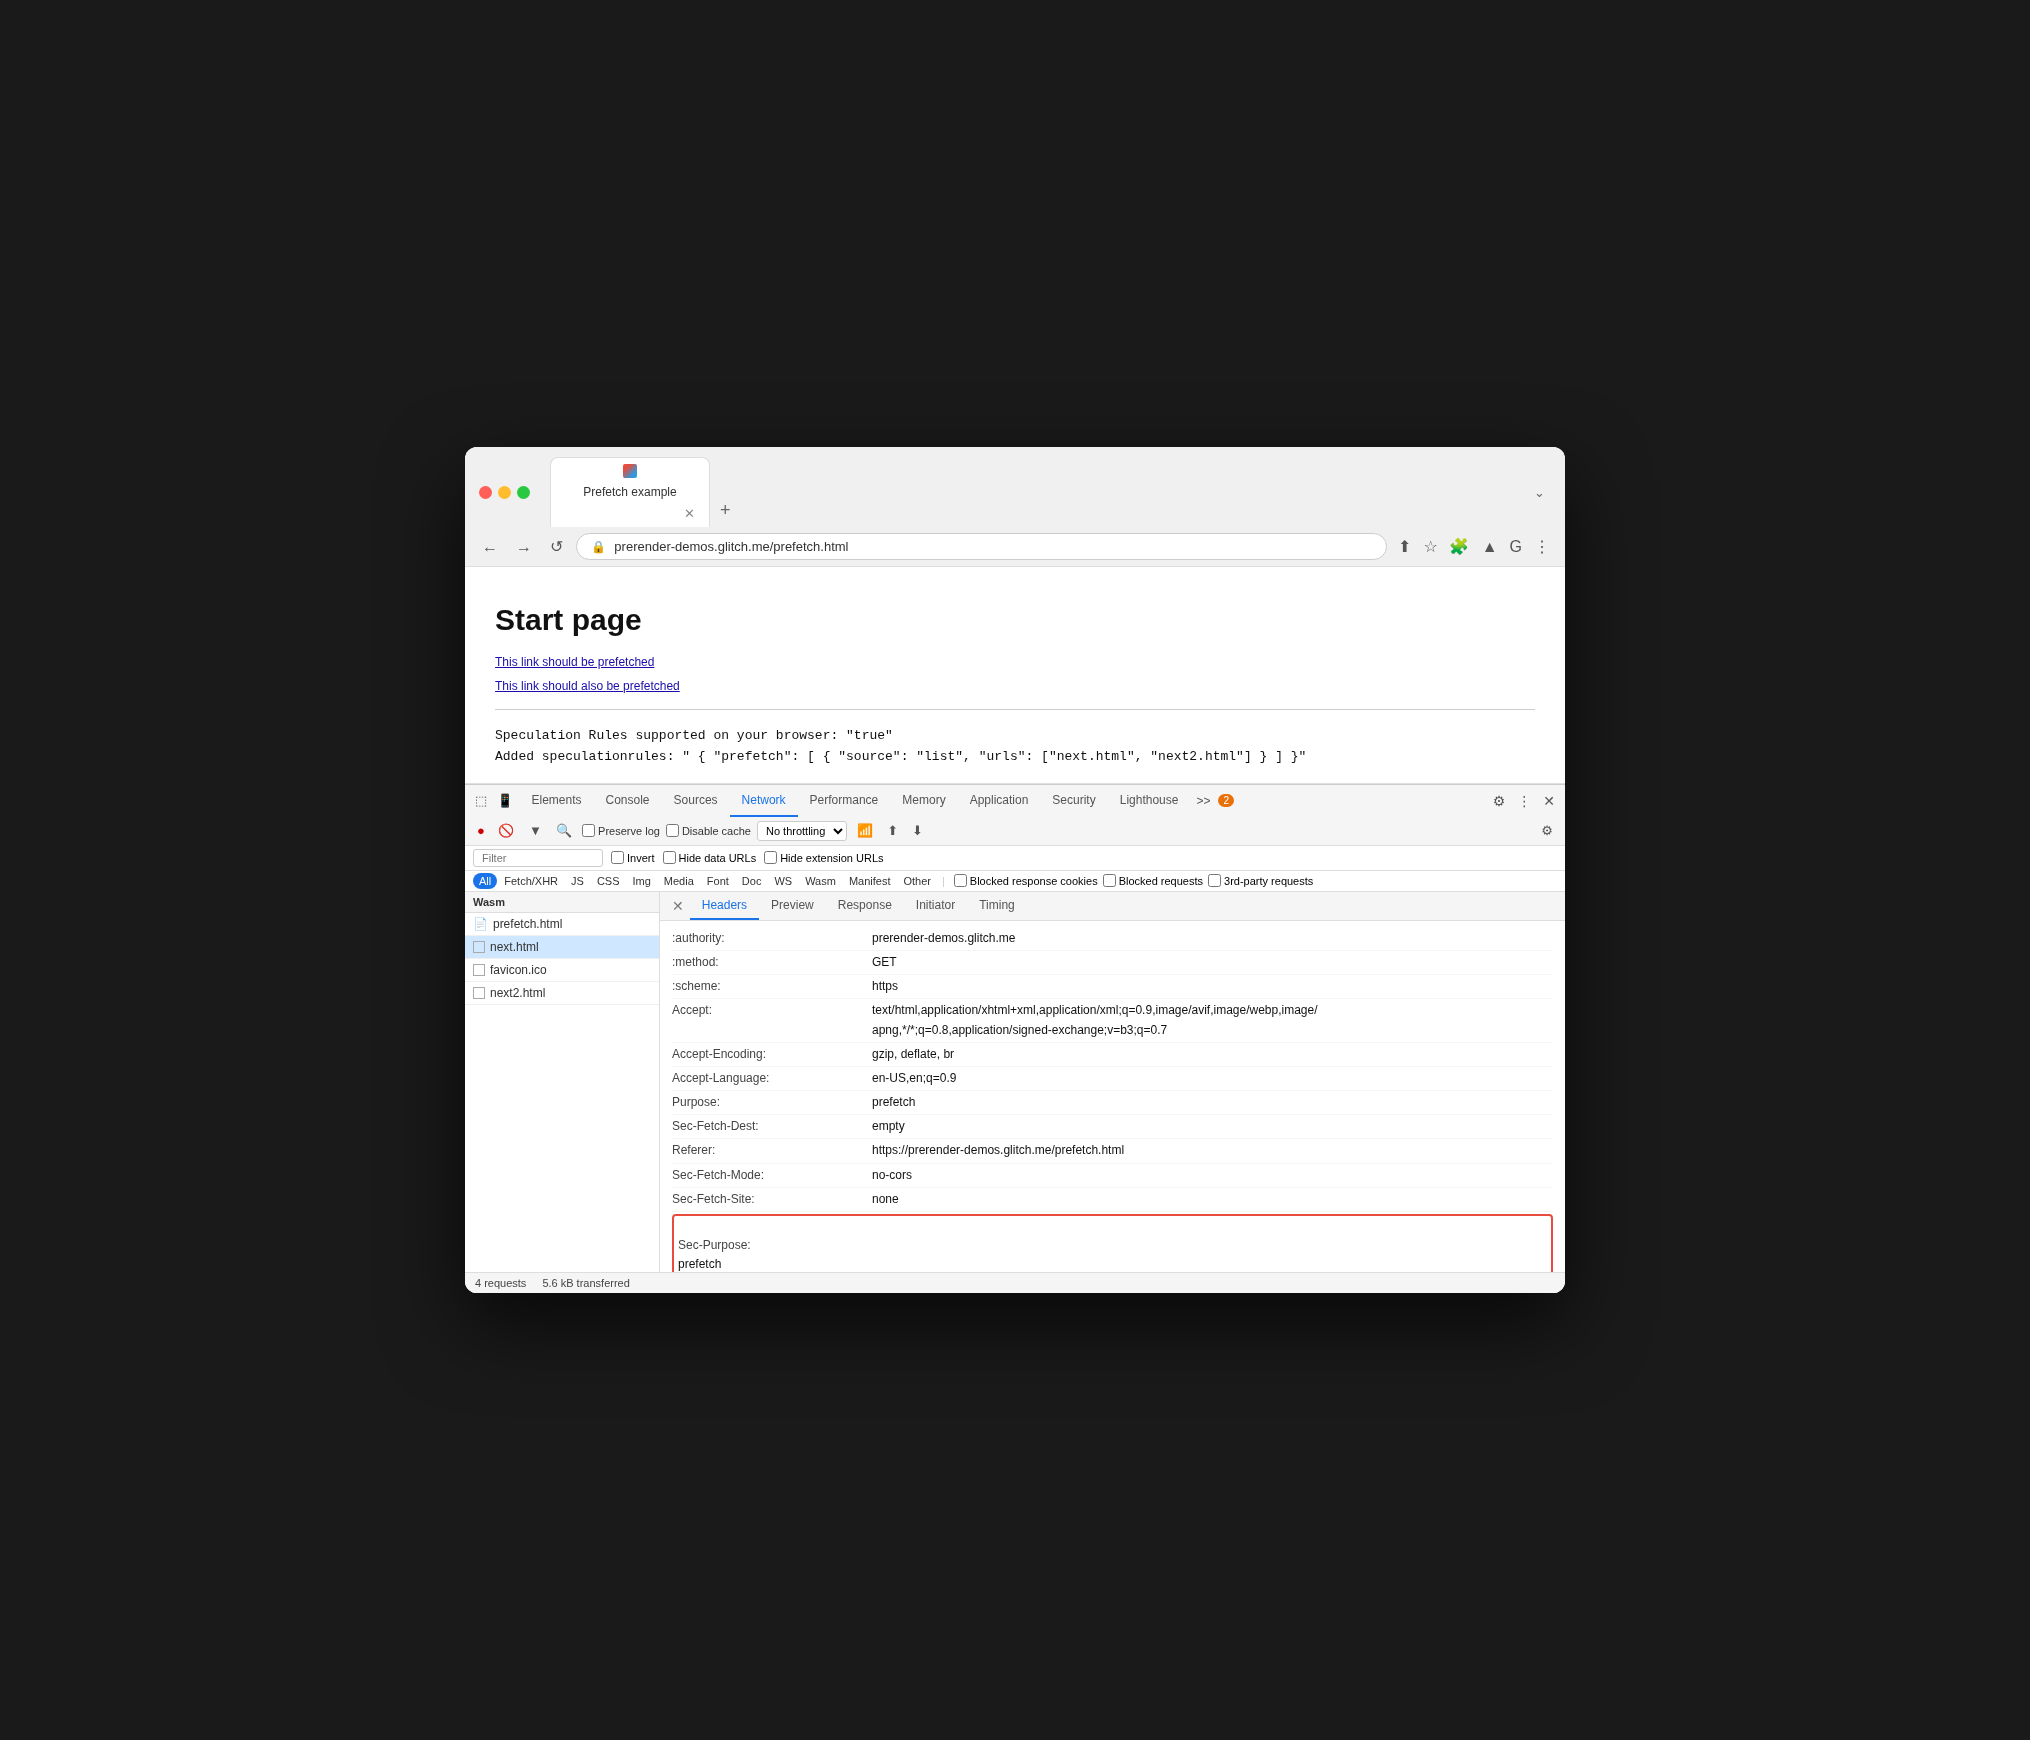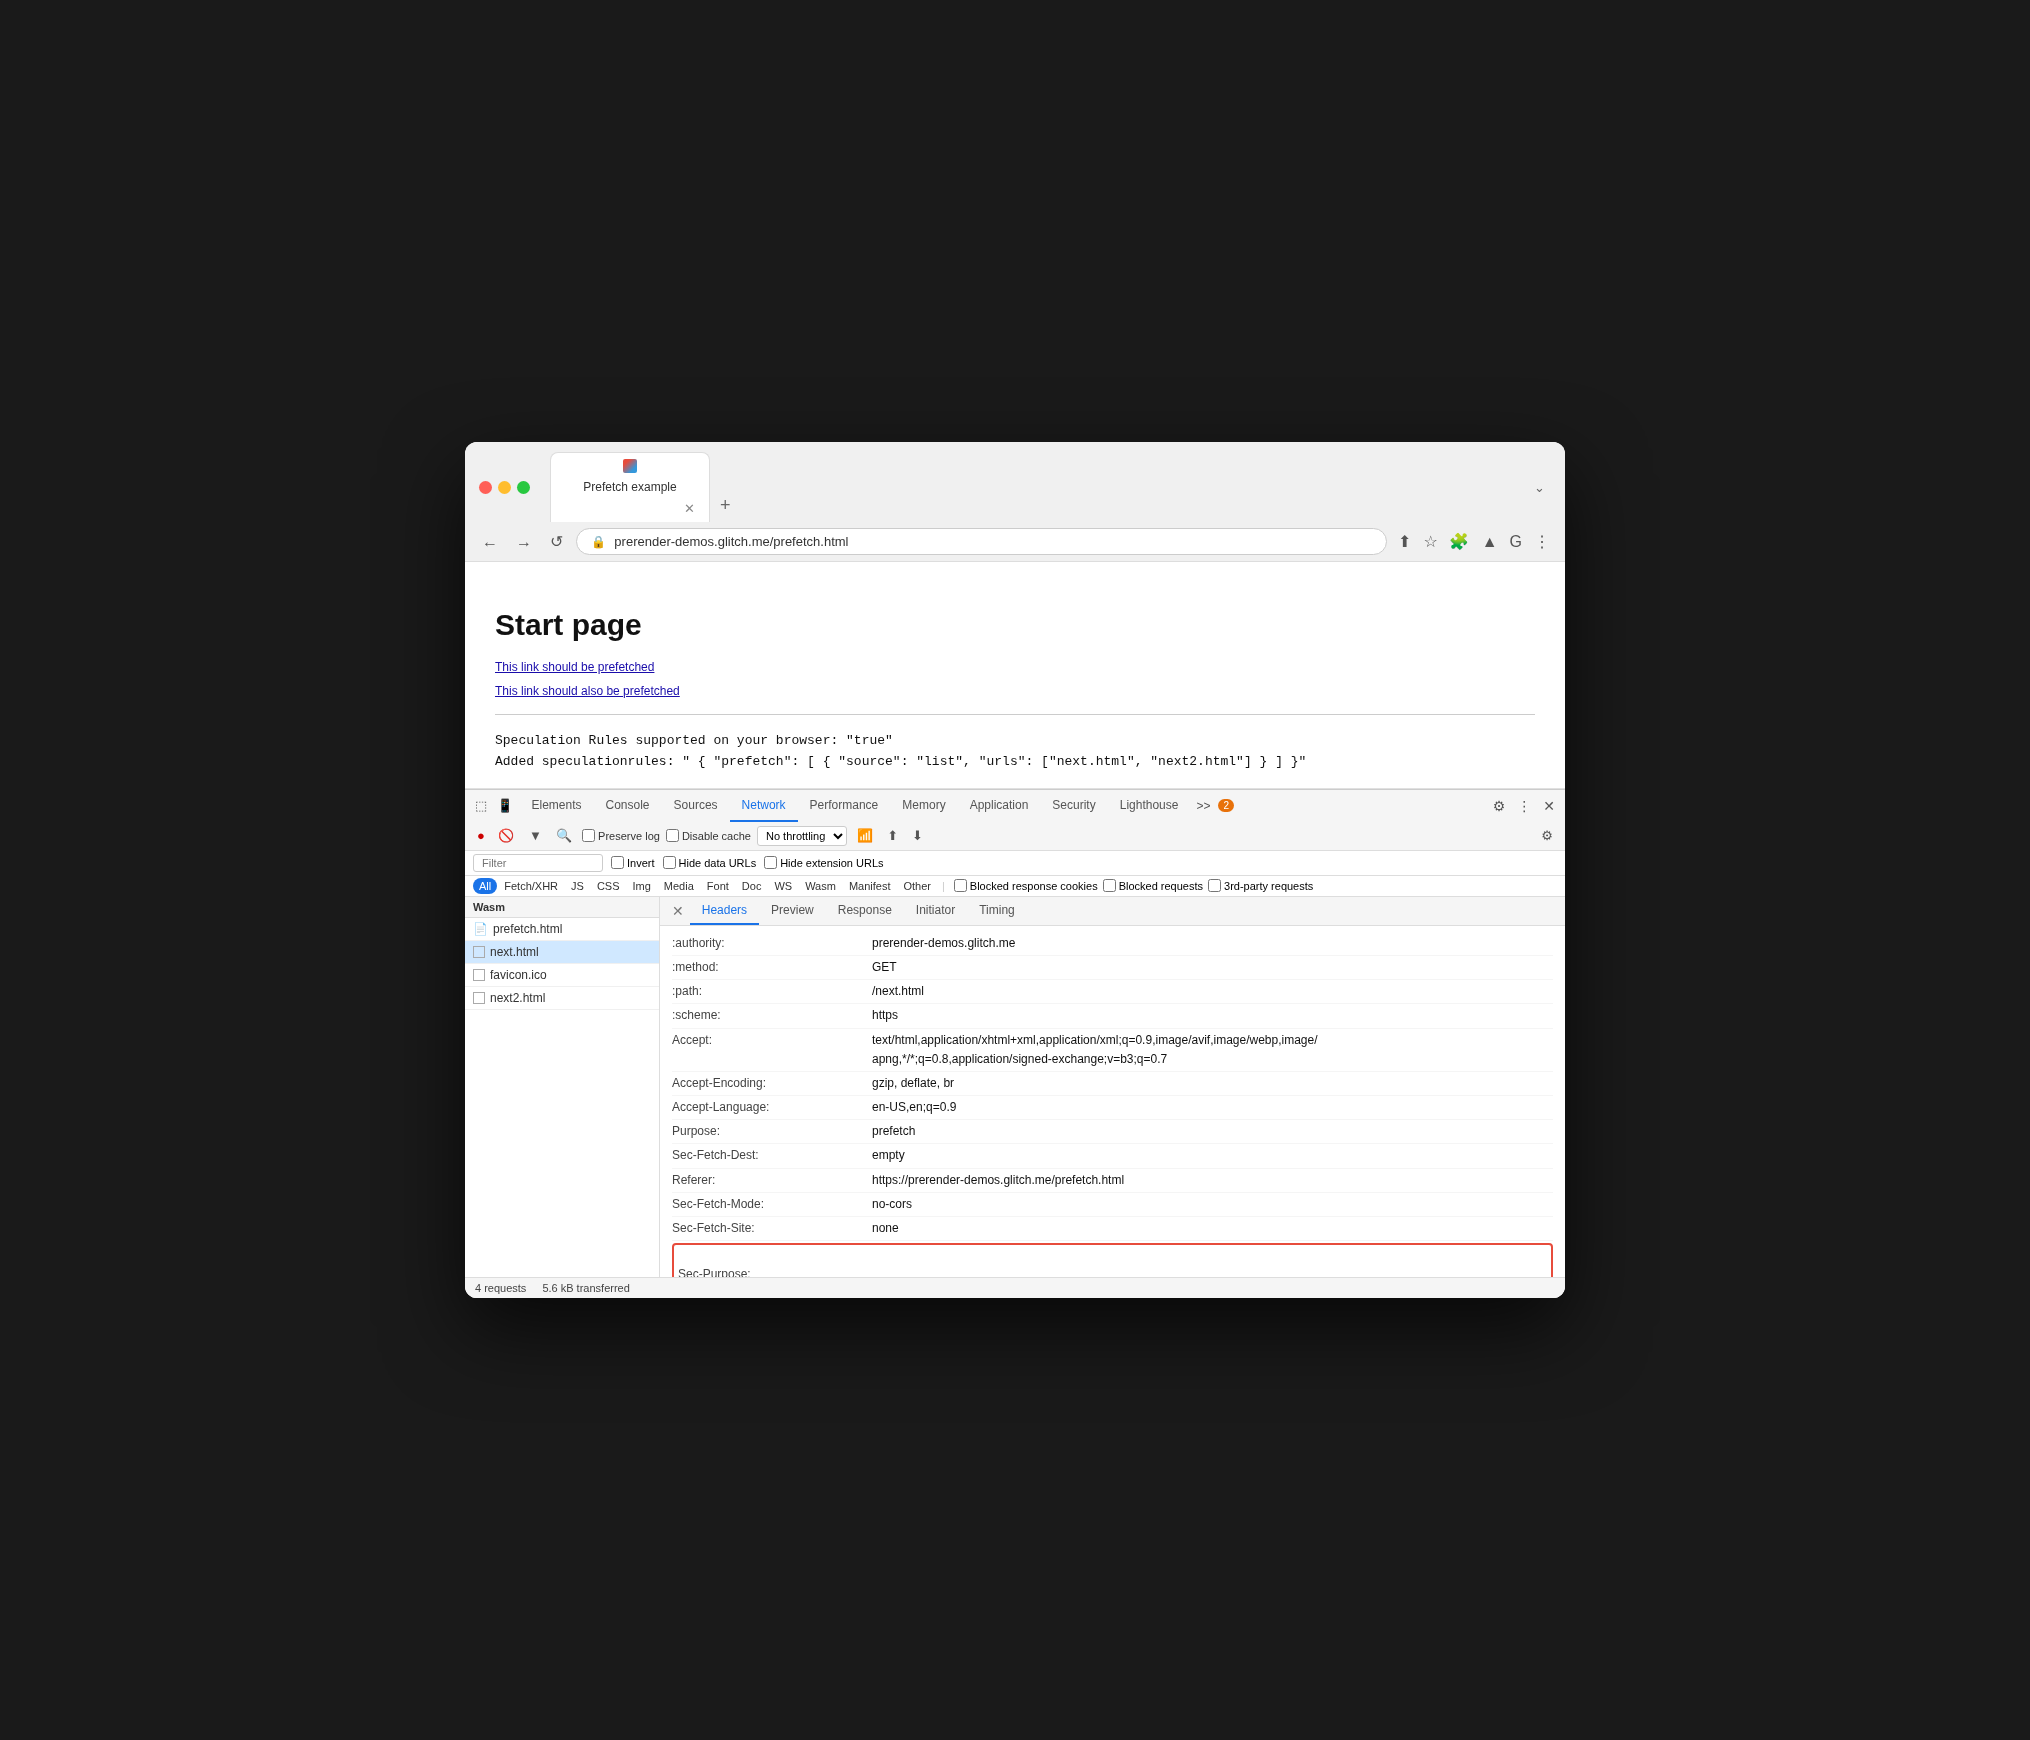--- a/index.html
+++ b/index.html
@@ -98,21 +98,21 @@
     .lock-icon { color: #555; font-size: 12px; }
     .address-text { flex: 1; }
     .nav-actions { display: flex; gap: 6px; align-items: center; }
     .nav-action-btn {
       background: none; border: none; cursor: pointer;
       font-size: 16px; color: #555; padding: 3px;
     }
     
     .page-content {
       background: #fff;
-      padding: 46px 30px 15px 30px;
+      padding: 36px 30px 15px 30px;
       border-bottom: 1px solid #e0e0e0;
     }
     .page-title { font-size: 30px; font-weight: bold; color: #111; margin-bottom: 18px; }
     .page-link { color: #1a0dab; text-decoration: underline; font-size: 12px; display: block; margin-bottom: 10px; cursor: pointer; }
     .page-divider { border: none; border-top: 1px solid #ccc; margin: 16px 0; }
     .page-code { font-family: 'Courier New', monospace; font-size: 13px; color: #111; line-height: 1.6; }
     
     .devtools {
       background: #f5f5f5;
     }
@@ -478,24 +478,20 @@
         <div class="headers-section">
           <div class="header-row">
             <span class="header-name">:authority:</span>
             <span class="header-value">prerender-demos.glitch.me</span>
           </div>
           <div class="header-row">
             <span class="header-name">:method:</span>
             <span class="header-value">GET</span>
           </div>
           <div class="header-row">
-            <span class="header-name">:path:</span>
-            <span class="header-value">/next.html</span>
-          </div>
-          <div class="header-row">
             <span class="header-name">:scheme:</span>
             <span class="header-value">https</span>
           </div>
           <div class="header-row">
             <span class="header-name">Accept:</span>
             <span class="header-value">text/html,application/xhtml+xml,application/xml;q=0.9,image/avif,image/webp,image/<br>apng,*/*;q=0.8,application/signed-exchange;v=b3;q=0.7</span>
           </div>
           <div class="header-row">
             <span class="header-name">Accept-Encoding:</span>
             <span class="header-value">gzip, deflate, br</span>

